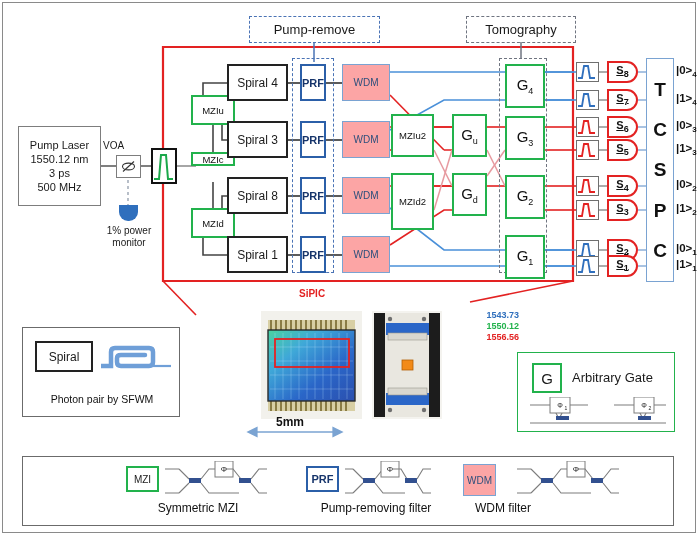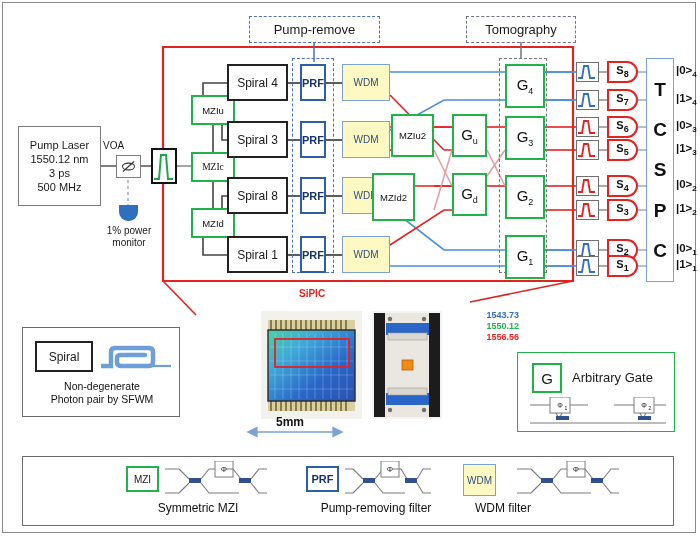--- a/index.html
+++ b/index.html
@@ -10,38 +10,38 @@
       border:1px solid #8a8a8a;box-sizing:border-box;}
   svg.layer{position:absolute;left:0;top:0;width:700px;height:536px;overflow:visible;}
 
   .abs{position:absolute;box-sizing:border-box;}
   .ctr{display:flex;align-items:center;justify-content:center;text-align:center;}
 
   
   .bx-black{border:2px solid #222;background:#fff;}
   .bx-green{border:2px solid #22b24c;background:#fff;}
   .bx-blue{border:2px solid #2b5fa8;background:#fff;}
-  .bx-lblue{border:1.5px solid #7aa3d2;background:#fef9c3;}
+  .bx-lblue{border:1.5px solid #7aa3d2;background:#fca5a5;}
   .bx-gray{border:1.5px solid #7d7d7d;background:#fff;}
   .bx-dash-blue{border:1.7px dashed #4a73b5;background:transparent;}
   .bx-dash-gray{border:1.7px dashed #6f7480;background:transparent;}
   .t10{font-size:10px;}
   .t11{font-size:11px;}
   .t12{font-size:12px;}
   .t13{font-size:13px;}
   .t15{font-size:15px;}
   .b{font-weight:bold;}
 
   .spiral-lbl{font-size:12px;color:#1a1a1a;}
   .mzi-lbl{font-size:9.5px;color:#111;}
   .prf-lbl{font-size:11px;font-weight:bold;color:#17356b;}
   .wdm-lbl{font-size:10px;color:#2d4f7c;}
   .g-lbl{font-size:15px;color:#111;}
   .g-sub{font-size:9px;vertical-align:sub;}
-  .s-lbl{font-size:11px;font-weight:bold;color:#111;}
+  .s-lbl{font-size:11px;font-weight:bold;color:#111;text-decoration:underline;}
 
   
   .snspd{position:absolute;box-sizing:border-box;border:2px solid #e32222;
          background:#fff;border-radius:0 14px 14px 0;display:flex;
          align-items:center;justify-content:center;}
 
   
   .filt{position:absolute;box-sizing:border-box;border:1.5px solid #6f6f6f;background:#fff;}
 
   .tcspc{position:absolute;border:1.5px solid #7aa3d2;background:#fff;
@@ -208,21 +208,21 @@
     <svg width="21" height="31" viewBox="0 0 21 31">
       <path d="M1,29 L6,29 L8,5 L13,5 L15,29 L20,29" fill="none" stroke="#1aa84a" stroke-width="2"></path>
     </svg>
   </div>
 
   <div class="abs" style="left:119px;top:205px;width:19px;height:16px;background:#2f6fbd;
        border-radius:0 0 9px 9px;"></div>
   <div class="abs t10 ctr" style="left:84px;top:224px;width:90px;height:12px;">1% power</div>
   <div class="abs t10 ctr" style="left:84px;top:236px;width:90px;height:12px;">monitor</div>
 
-  <div class="abs bx-green ctr mzi-lbl" style="left:191px;top:152px;width:44px;height:30px;font-family:Liberation Serif, serif;">
+  <div class="abs bx-green ctr mzi-lbl" style="left:191px;top:152px;width:44px;height:14px;">
     <span>MZIc</span>
   </div>
   <div class="abs bx-green ctr mzi-lbl" style="left:191px;top:95px;width:44px;height:30px;">
     <span>MZIu</span>
   </div>
   <div class="abs bx-green ctr mzi-lbl" style="left:191px;top:208px;width:44px;height:30px;">
     <span>MZId</span>
   </div>
 
   <div class="abs bx-black ctr spiral-lbl" style="left:227px;top:64px;width:61px;height:37px;">
@@ -260,21 +260,21 @@
   <div class="abs bx-lblue ctr wdm-lbl" style="left:342px;top:177px;width:48px;height:37px;">
     <span>WDM</span>
   </div>
   <div class="abs bx-lblue ctr wdm-lbl" style="left:342px;top:236px;width:48px;height:37px;">
     <span>WDM</span>
   </div>
 
   <div class="abs bx-green ctr mzi-lbl" style="left:391px;top:114px;width:43px;height:43px;">
     <span>MZIu2</span>
   </div>
-  <div class="abs bx-green ctr mzi-lbl" style="left:372px;top:173px;width:43px;height:48px;">
+  <div class="abs bx-green ctr mzi-lbl" style="left:391px;top:173px;width:43px;height:57px;">
     <span>MZId2</span>
   </div>
 
   <div class="abs bx-green ctr" style="left:452px;top:114px;width:35px;height:43px;">
     <span class="g-lbl"><span>G</span><span class="g-sub">u</span></span>
   </div>
   <div class="abs bx-green ctr" style="left:452px;top:173px;width:35px;height:43px;">
     <span class="g-lbl"><span>G</span><span class="g-sub">d</span></span>
   </div>
 
@@ -476,21 +476,20 @@
 
   <div class="legend-box" style="left:22px;top:327px;width:158px;height:90px;">
     <div class="abs bx-black ctr t12" style="left:12px;top:13px;width:58px;height:31px;">
       <span>Spiral</span>
     </div>
     <svg class="abs" style="left:78px;top:14px;" width="70" height="30" viewBox="0 0 70 30">
       <path d="M0,24 L10,24 L10,10 Q10,6 14,6 L48,6 Q52,6 52,10 L52,20 Q52,24 48,24 L20,24 Q16,24 16,20 L16,16 Q16,13 20,13 L44,13" fill="none" stroke="#6f9fd8" stroke-width="4.5" stroke-linecap="round"></path>
       <path d="M52,24 L70,24" fill="none" stroke="#6f9fd8" stroke-width="2.2"></path>
       <path d="M0,24 L8,24" fill="none" stroke="#6f9fd8" stroke-width="2.2"></path>
     </svg>
-    <div class="cap2" style="left:0px;top:52px;width:158px;">Non-degenerate</div>
     <div class="cap2" style="left:0px;top:65px;width:158px;">Photon pair by SFWM</div>
   </div>
 
 
   <div class="wl" style="left:477px;top:310px;width:42px;color:#2f6fbd;">1543.73</div>
   <div class="wl" style="left:477px;top:321px;width:42px;color:#22b24c;">1550.12</div>
   <div class="wl" style="left:477px;top:332px;width:42px;color:#e32222;text-align:right;">1556.56</div>
 
 
   <div class="legend-box green" style="left:517px;top:352px;width:158px;height:80px;">

